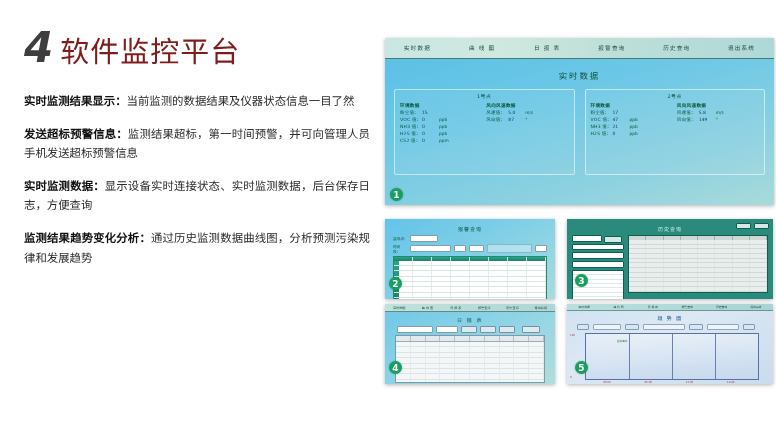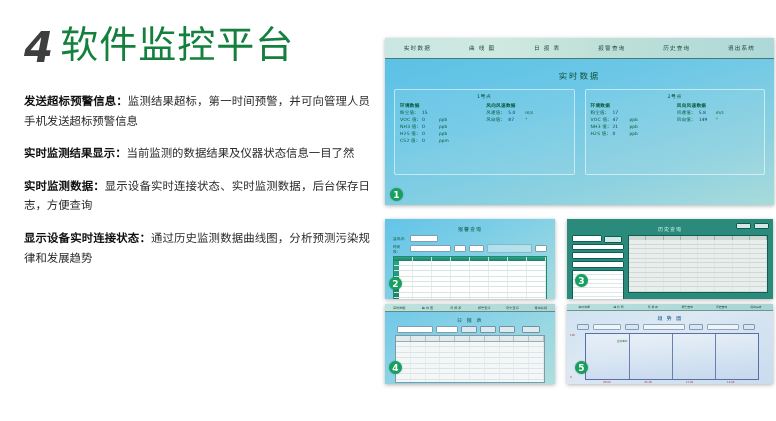--- a/index.html
+++ b/index.html
@@ -21,23 +21,23 @@
   .title-row{
     position:absolute;left:24px;top:28px;
     display:flex;align-items:flex-end;gap:8px;
   }
   .title-num{
     font-size:42px;font-weight:bold;font-style:italic;
     color:#3e3e3e;line-height:0.95;letter-spacing:-1px;
     font-family:"DejaVu Sans","Liberation Sans",sans-serif;
   }
   .title-text{
-    font-size:38px;color:#15803d;line-height:1.05;
+    font-size:29px;color:#7f1d1d;line-height:1.05;
     letter-spacing:1px;
-    font-family:Liberation Mono, monospace;
+    font-family:Liberation Sans, sans-serif;
   }
 
   .bullets{
     position:absolute;left:24px;top:92px;width:346px;
   }
   .bullet{margin-bottom:13px;}
   .bullet p{
     margin:0;
     font-size:11.4px;
     line-height:1.72;
@@ -201,40 +201,40 @@
 
     <div class="title-row">
       <span class="title-num">4</span>
       <span class="title-text">软件监控平台</span>
     </div>
 
     <div class="bullets">
 
       <div class="bullet">
         <p>
-          <span class="b-head">发送超标预警信息</span><span class="b-sep">：</span><span>监测结果超标，第一时间预警，并可向管理人员手机发送超标预警信息</span>
+          <span class="b-head">实时监测结果显示</span><span class="b-sep">：</span><span>当前监测的数据结果及仪器状态信息一目了然</span>
         </p>
       </div>
 
       <div class="bullet">
         <p>
-          <span class="b-head">实时监测结果显示</span><span class="b-sep">：</span><span>当前监测的数据结果及仪器状态信息一目了然</span>
+          <span class="b-head">发送超标预警信息</span><span class="b-sep">：</span><span>监测结果超标，第一时间预警，并可向管理人员手机发送超标预警信息</span>
         </p>
       </div>
 
       <div class="bullet">
         <p>
           <span class="b-head">实时监测数据</span><span class="b-sep">：</span><span>显示设备实时连接状态、实时监测数据，后台保存日志，方便查询</span>
         </p>
       </div>
 
 
       <div class="bullet">
         <p>
-          <span class="b-head">显示设备实时连接状态</span><span class="b-sep">：</span><span>通过历史监测数据曲线图，分析预测污染规律和发展趋势</span>
+          <span class="b-head">监测结果趋势变化分析</span><span class="b-sep">：</span><span>通过历史监测数据曲线图，分析预测污染规律和发展趋势</span>
         </p>
       </div>
 
     </div>
   </div>
 
   <div class="shots">
 
     <div class="shot" id="shot1">
       <div class="p1-menubar">

